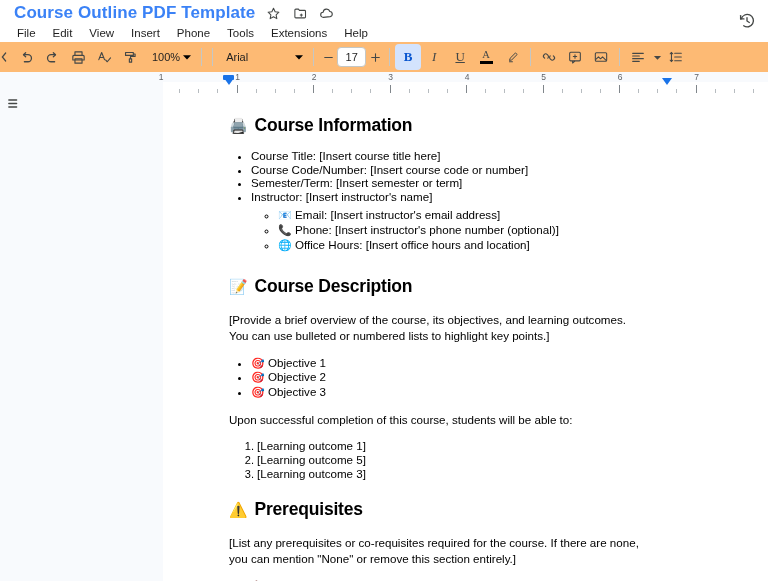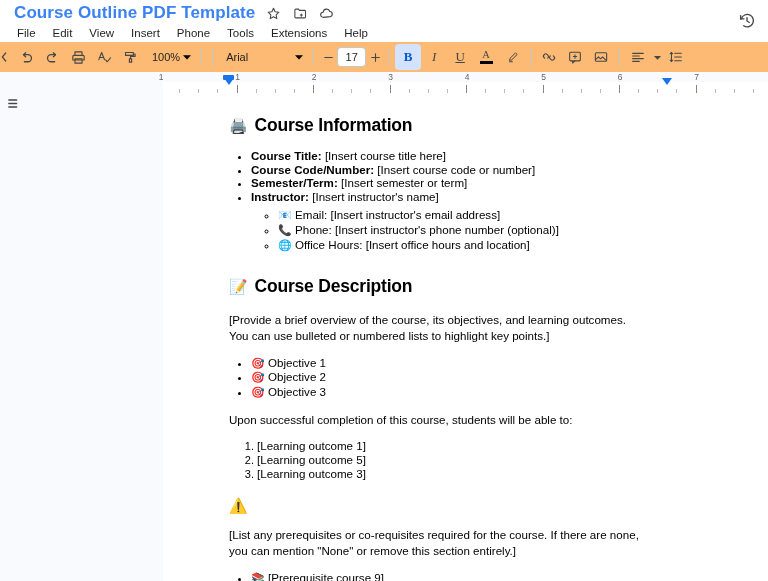--- a/index.html
+++ b/index.html
@@ -173,21 +173,21 @@
     margin: 0; padding: 0 0 0 22px;
   }
   ul.doc-list { list-style: disc; }
   ul.doc-list ul { list-style: circle; padding-left: 22px; margin:5px; }
   ol.doc-list { list-style: decimal; padding-left: 28px; }
   .doc-list li {
     font-size: 11.6px; line-height: 13.6px; color: #000;
     padding: 0; margin: 0;
   }
   .doc-list li::marker { font-size: 11px; }
-  .bold { font-weight: bold; }
+  .bold { font-weight: normal; }
   .sp-12 { height: 12px; }
   .sp-14 { height: 14px; }
   .sp-18 { height: 18px; }
 
   .emoji-inline { display:inline-block; width: 14px; margin-right: 3px; font-size: 11px; }
 </style>
 </head>
 <body>
 
 <div class="app">
@@ -543,20 +543,21 @@
           <ol class="doc-list">
             <li>[Learning outcome 1]</li>
             <li>[Learning outcome 5]</li>
             <li>[Learning outcome 3]</li>
           </ol>
 
           <div class="sp-18"></div>
 
           <h2 class="sec-head">
             <span class="emoji head-emoji">⚠️</span>
+            <span>Prerequisites</span>
           </h2>
           <div class="sp-14"></div>
           <p class="para">[List any prerequisites or co-requisites required for the course. If there are none, you can mention "None" or remove this section entirely.]</p>
           <div class="sp-12"></div>
           <ul class="doc-list">
             <li>
               <span class="emoji-inline">📚</span><span>[Prerequisite course 9]</span>
             </li>
 
           </ul>

